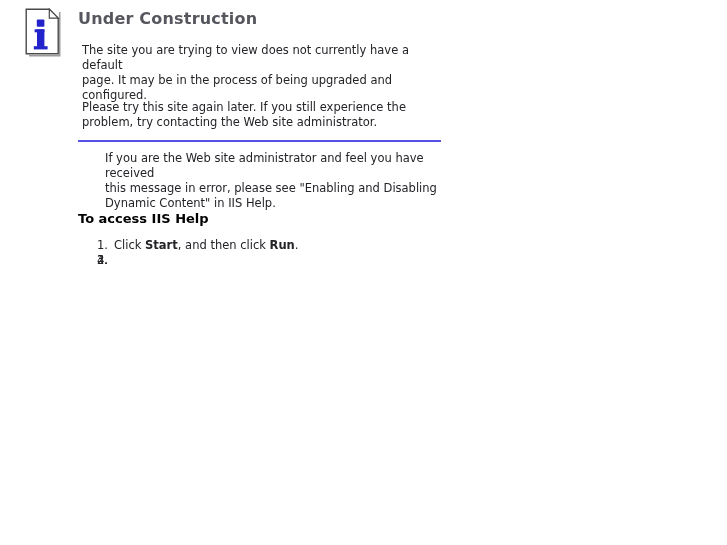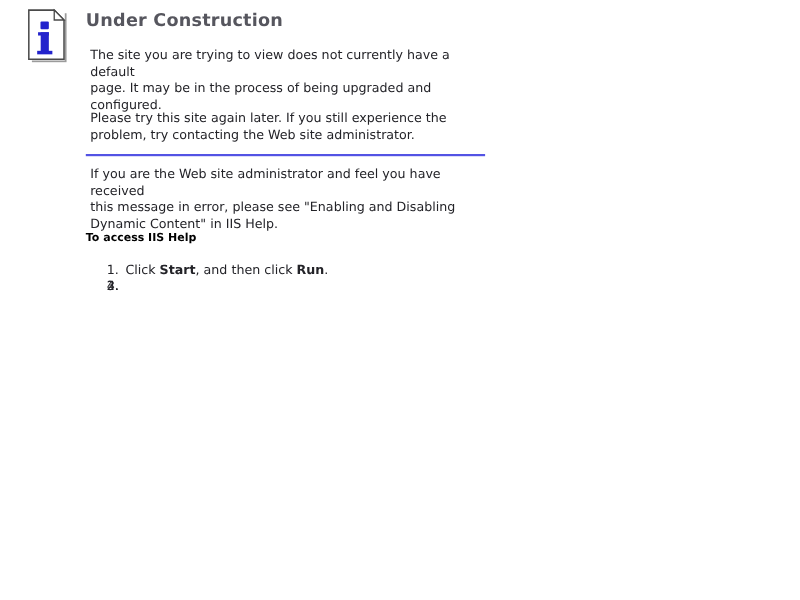--- a/index.html
+++ b/index.html
@@ -42,38 +42,38 @@
     position: absolute;
     left: 4px;
     margin: 0;
     font-size: 11.5px;
     line-height: 15px;
     color: #232328;
     white-space: pre-line;
   }
   .para-1 { top: 43px; }
   .para-2 { top: 100px; }
-  .para-3 { top: 151px; }
+  .para-3 { top: 151px; margin-left: 23px; }
   .divider {
     position: absolute;
     left: 0;
     top: 140px;
     width: 363px;
     height: 2px;
     background: #5353e4;
     border: none;
     margin: 0;
     padding: 0;
   }
   .help-heading {
     position: absolute;
     left: 0;
     top: 211px;
     margin: 0;
-    font-size: 10px;
+    font-size: 13px;
     font-weight: bold;
     color: #000000;
     white-space: nowrap;
   }
   .help-steps {
     position: absolute;
     left: 0;
     top: 238px;
     margin: 0;
     padding: 0;

